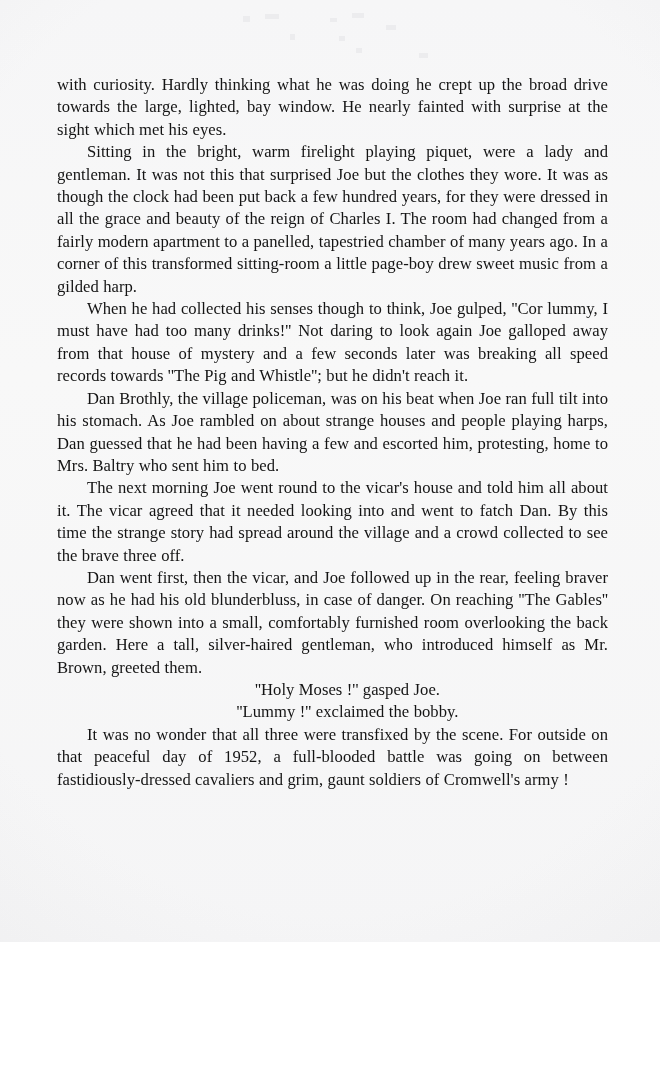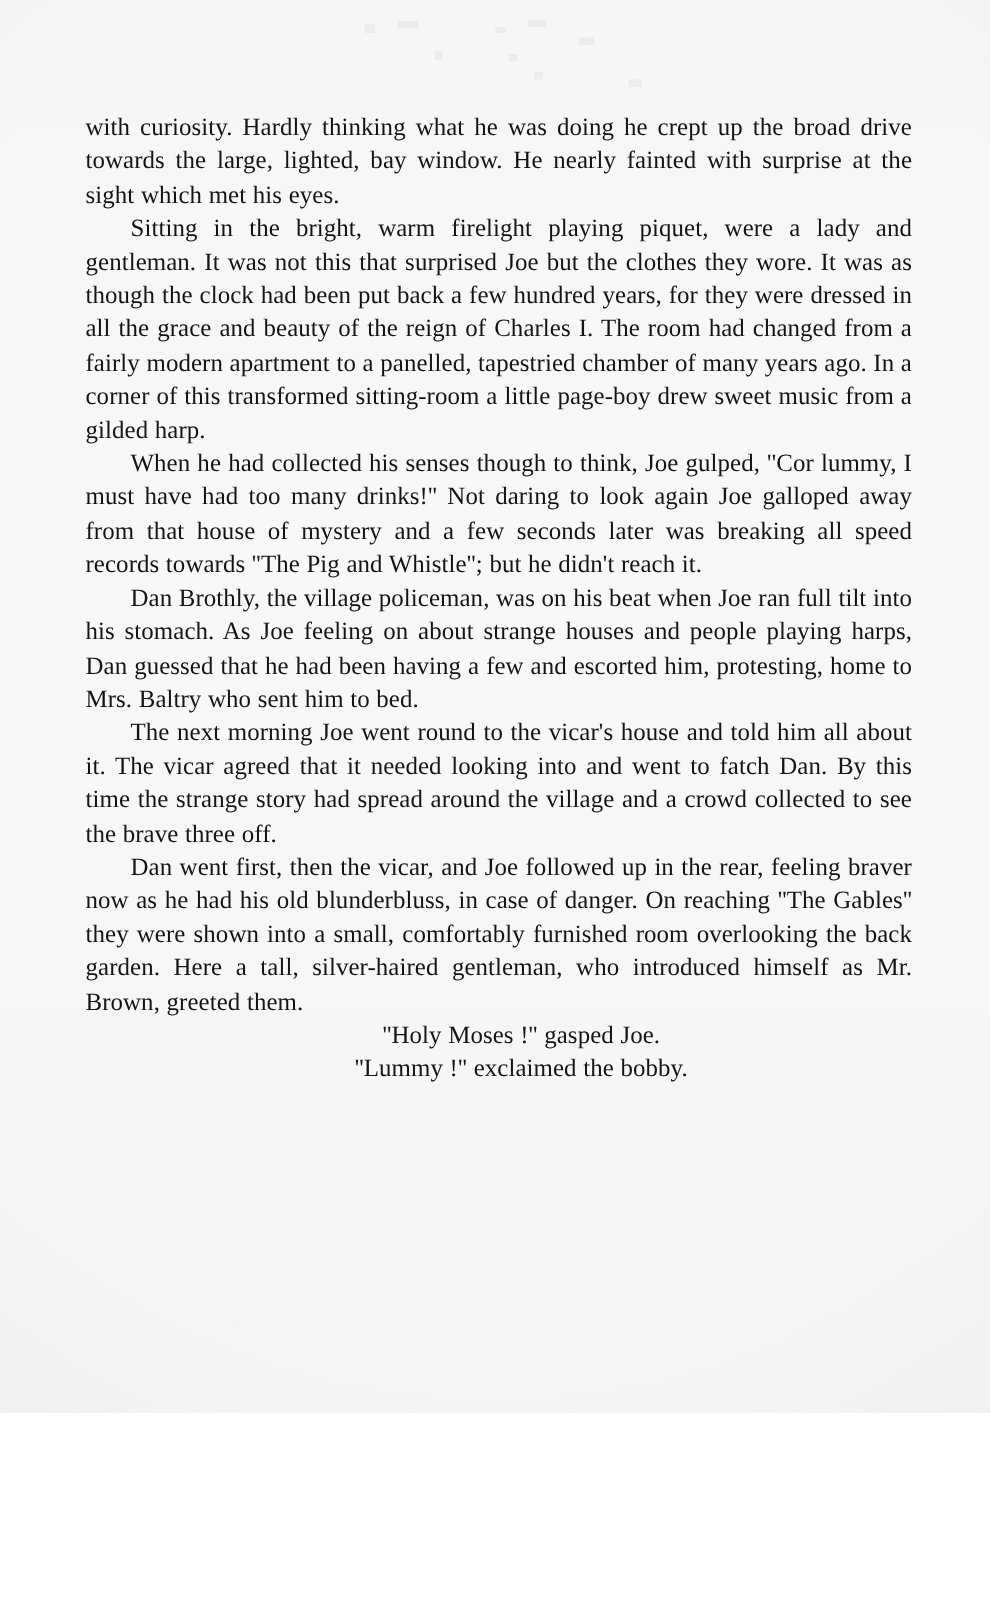--- a/index.html
+++ b/index.html
@@ -90,22 +90,23 @@
   <div class="speck" style="left:356px;top:48px;width:6px;height:5px;"></div>
   <div class="speck" style="left:419px;top:53px;width:9px;height:5px;"></div>
   <div class="speck" style="left:615px;top:1032px;width:8px;height:5px;"></div>
   <div class="speck" style="left:520px;top:1005px;width:6px;height:4px;"></div>
   <div class="speck" style="left:560px;top:1062px;width:7px;height:4px;"></div>
 
   <div class="text-block">
     <p class="no-indent">with curiosity.  Hardly thinking what he was doing he crept up the broad drive towards the large, lighted, bay window. He nearly fainted with surprise at the sight which met his eyes.</p>
     <p>Sitting in the bright, warm firelight playing piquet, were a lady and gentleman.  It was not this that surprised Joe but the clothes they wore.  It was as though the clock had been put back a few hundred years, for they were dressed in all the grace and beauty of the reign of Charles I.  The room had changed from a fairly modern apartment to a panelled, tapestried chamber of many years ago.  In a corner of this transformed sitting-room a little page-boy drew sweet music from a gilded harp.</p>
     <p>When he had collected his senses though to think, Joe gulped, ''Cor lummy, I must have had too many drinks!'' Not daring to look again Joe galloped away from that house of mystery and a few seconds later was breaking all speed records towards ''The Pig and Whistle''; but he didn't reach it.</p>
-    <p>Dan Brothly, the village policeman, was on his beat when Joe ran full tilt into his stomach.  As Joe feeling on about strange houses and people playing harps, Dan guessed that he had been having a few and escorted him, protesting, home to Mrs. Baltry who sent him to bed.</p>
+    <p>Dan Brothly, the village policeman, was on his beat when Joe ran full tilt into his stomach.  As Joe rambled on about strange houses and people playing harps, Dan guessed that he had been having a few and escorted him, protesting, home to Mrs. Baltry who sent him to bed.</p>
     <p>The next morning Joe went round to the vicar's house and told him all about it.  The vicar agreed that it needed looking into and went to fatch Dan.  By this time the strange story had spread around the village and a crowd collected to see the brave three off.</p>
     <p>Dan went first, then the vicar, and Joe followed up in the rear, feeling braver now as he had his old blunderbluss, in case of danger.  On reaching ''The Gables'' they were shown into a small, comfortably furnished room overlooking the back garden.  Here a tall, silver-haired gentleman, who introduced himself as Mr. Brown, greeted them.</p>
     <p class="dialogue">''Holy Moses !'' gasped Joe.</p>
     <p class="dialogue">''Lummy !'' exclaimed the bobby.</p>
+    <p>It was no wonder that all three were transfixed by the scene.  For outside on that peaceful day of 1952, a full-blooded battle was going on between fastidiously-dressed cavaliers and grim, gaunt soldiers of Cromwell's army !</p>
   </div>
 
   <div class="page-number">29</div>
 
 </div>
 
 </body></html>

